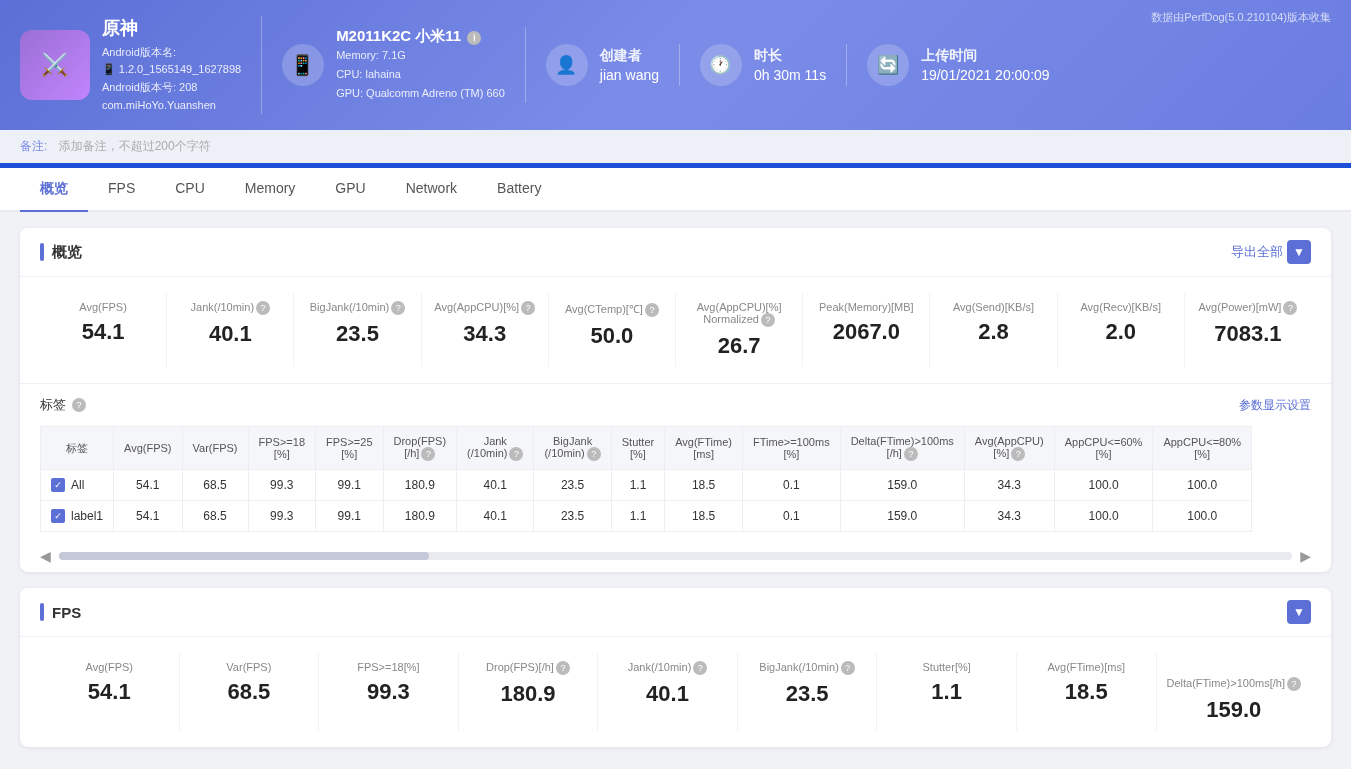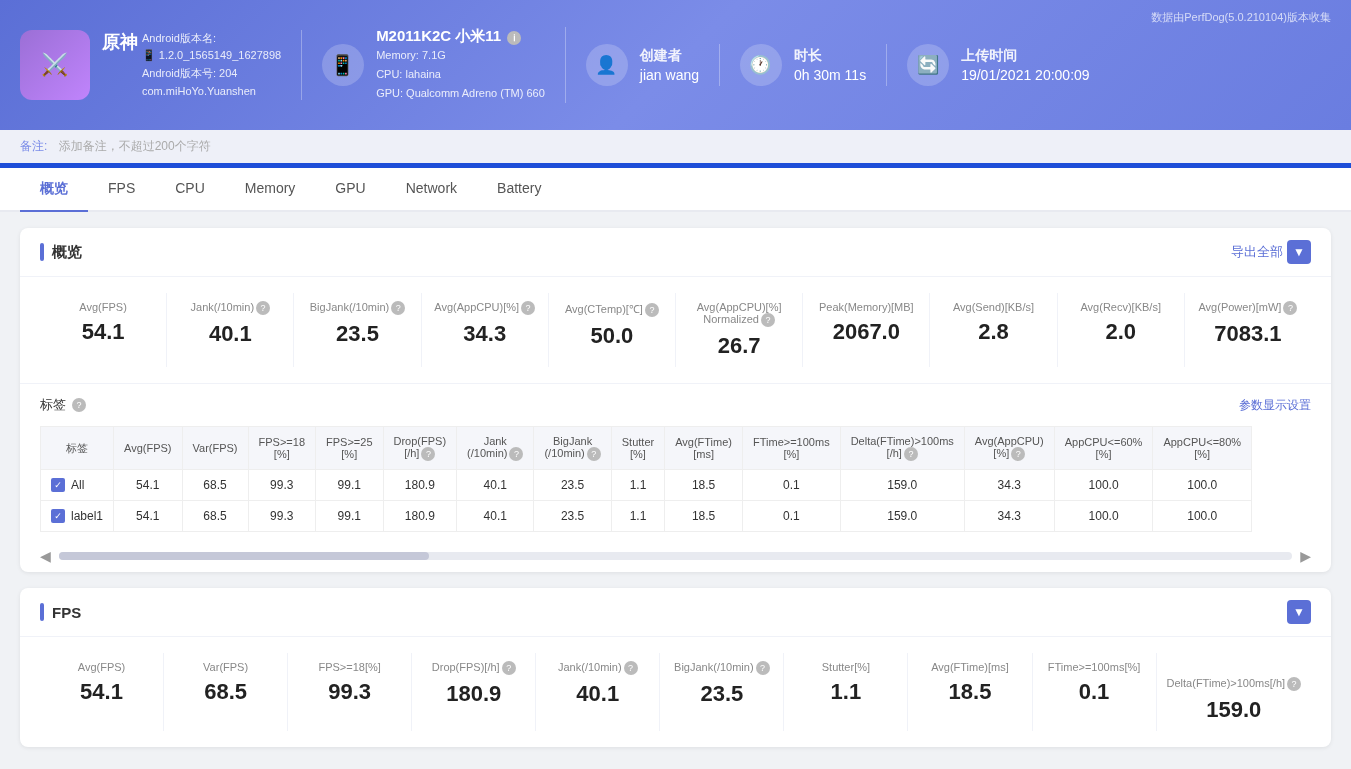--- a/index.html
+++ b/index.html
@@ -35,21 +35,21 @@
     }
     .app-icon-inner {
       width: 100%;
       height: 100%;
       background: linear-gradient(135deg, #9b6fd6, #c084fc);
       display: flex;
       align-items: center;
       justify-content: center;
       font-size: 22px;
     }
-    .app-details { display: flex; flex-direction: row; gap: 4px; }
+    .app-details { display: flex; flex-direction: column; gap: 4px; }
     .app-name { font-size: 18px; font-weight: bold; }
     .app-meta { font-size: 11px; opacity: 0.85; line-height: 1.6; }
 
     .device-info {
       display: flex;
       align-items: center;
       gap: 12px;
       padding: 0 20px;
       border-right: 1px solid rgba(255,255,255,0.3);
     }
@@ -333,21 +333,21 @@
     <div class="app-info">
       <div class="app-icon">
         <div class="app-icon-inner">⚔️</div>
       </div>
       <div class="app-details">
         <div class="app-name">原神</div>
         <div class="app-meta">
           <div>
             <span>Android版本名:</span><br>
             <span>📱 </span><span>1.2.0_1565149_1627898</span><br>
-            <span>Android版本号: 204</span><br>
+            <span>Android版本号: 208</span><br>
             <span>com.miHoYo.Yuanshen</span>
           </div>
         </div>
       </div>
     </div>
 
     <div class="device-info">
       <div class="device-icon">📱</div>
       <div class="device-text">
         <div class="device-name">
@@ -587,23 +587,19 @@
       </div>
       <div class="fps-stat-item">
         <div class="label">Stutter[%]</div>
         <div class="value">1.1</div>
       </div>
       <div class="fps-stat-item">
         <div class="label">Avg(FTime)[ms]</div>
         <div class="value">18.5</div>
       </div>
       <div class="fps-stat-item">
-        <div class="label">FTime&gt;=100ms[%]</div>
-        <div class="value">0.1</div>
-      </div>
-      <div class="fps-stat-item">
         <div class="label">Delta(FTime)&gt;100ms[/h]<span class="help-icon">?</span></div>
         <div class="value">159.0</div>
       </div>
     </div>
   </div>
 
 </div>
 
 </body></html>

